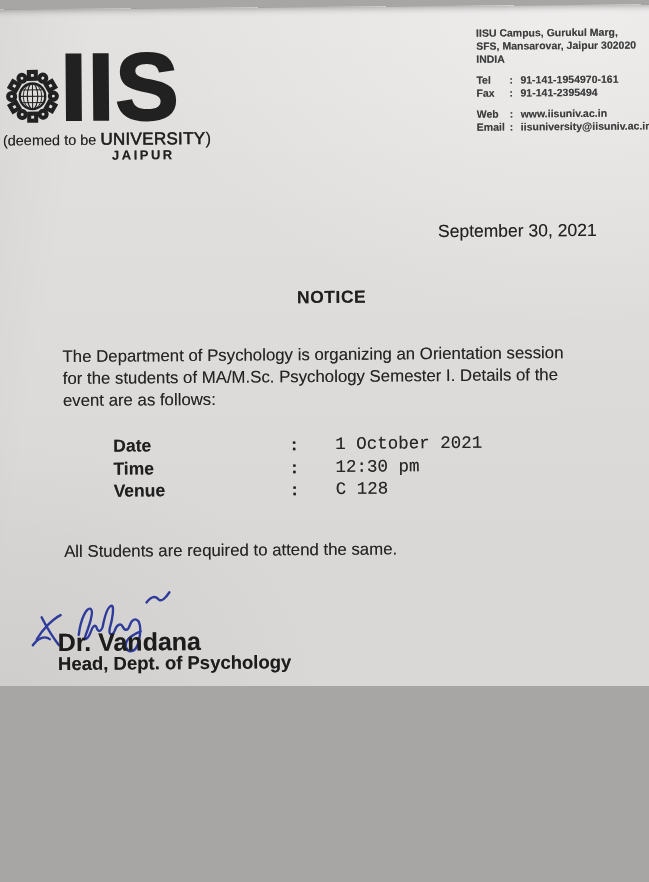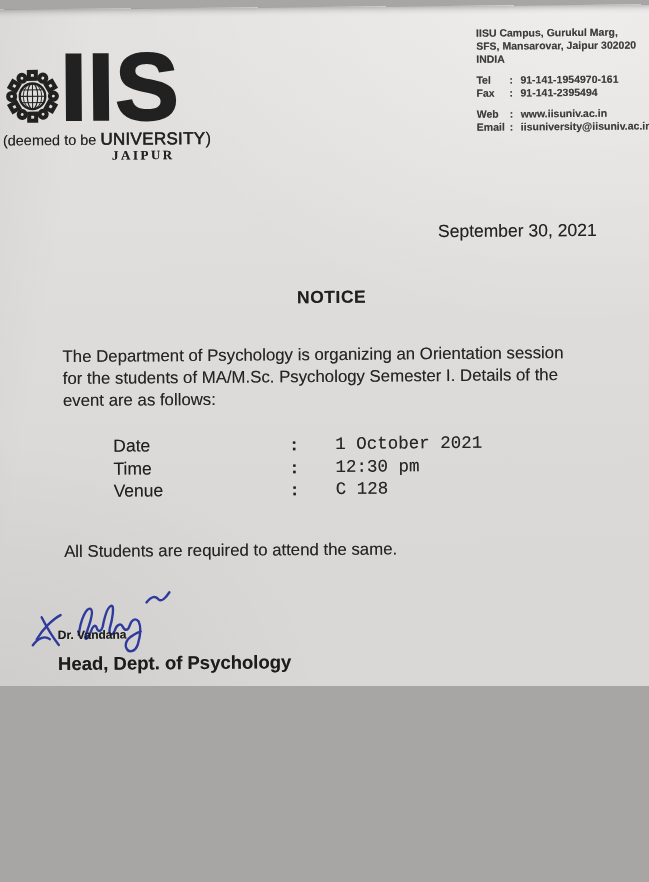--- a/index.html
+++ b/index.html
@@ -30,48 +30,48 @@
   .acronym {
     position: absolute; left: 62px; top: 31px;
     font-size: 95px; font-weight: 900; line-height: 1;
     letter-spacing: 1px; color: #212121;
     -webkit-text-stroke: 2.2px #212121;
   }
   .deemed { position: absolute; left: 4px; top: 121px; white-space: nowrap; color: #212121; }
   .deemed .pfx { font-size: 14.5px; text-align: center; }
   .deemed .emph { font-size: 17px; font-weight: 400; letter-spacing: 0.3px; -webkit-text-stroke: 0.5px #212121; }
   .deemed .sfx { font-size: 17px; font-weight: 400; }
-  .city { position: absolute; left: 113px; top: 139px; font-size: 13px; font-weight: 900; letter-spacing: 2.5px; color: #212121; font-family: Liberation Serif, serif; }
+  .city { position: absolute; left: 113px; top: 139px; font-size: 13px; font-weight: 900; letter-spacing: 2.5px; color: #212121; }
 
   .addr { position: absolute; left: 478px; top: 21px; font-size: 10.5px; line-height: 13px; font-weight: 700; color: #3d3d3d; }
   .addr .group { margin-bottom: 8px; }
   .addr .row { display: flex; }
   .addr .lbl { width: 33px; }
   .addr .col { width: 11px; }
 
   
   .date-line { position: absolute; top: 215px; right: 52px; font-size: 17.5px; color: #232323; }
   .title {
     position: absolute; top: 280px; left: 0; width: 100%; box-sizing: border-box; padding-left: 14px;
     text-align: center; font-size: 17.5px; font-weight: 800; letter-spacing: 0.5px; color: #1f1f1f;
   }
   .body-par { position: absolute; left: 62px; top: 337px; font-size: 16.8px; line-height: 21.8px; color: #242424; }
   .body-par div { white-space: nowrap; }
 
   .details { position: absolute; left: 112px; top: 426px; font-size: 17.5px; line-height: 22.5px; }
   .drow { display: flex; }
-  .dlabel { width: 178px; font-weight: 400; color: #1f1f1f; }
+  .dlabel { width: 178px; font-weight: 700; color: #1f1f1f; }
   .dcolon { width: 44px; font-weight: 800; color: #1f1f1f; }
   .dval { color: #262626; font-family: Liberation Mono, monospace; }
 
   .closing { position: absolute; left: 62px; top: 533px; font-size: 16.8px; color: #242424; }
 
   
   .sig-svg { position: absolute; left: 26px; top: 574px; }
-  .sig-name { position: absolute; left: 55px; top: 619px; font-size: 12px; font-weight: 800; color: #1c1c1c; }
+  .sig-name { position: absolute; left: 55px; top: 619px; font-size: 25px; font-weight: 800; color: #1c1c1c; }
   .sig-role { position: absolute; left: 55px; top: 644px; font-size: 18.5px; font-weight: 800; color: #1c1c1c; }
 </style>
 </head>
 <body>
 
 <div class="stage">
   <div class="paper">
     <div class="content">
 
       <div>

